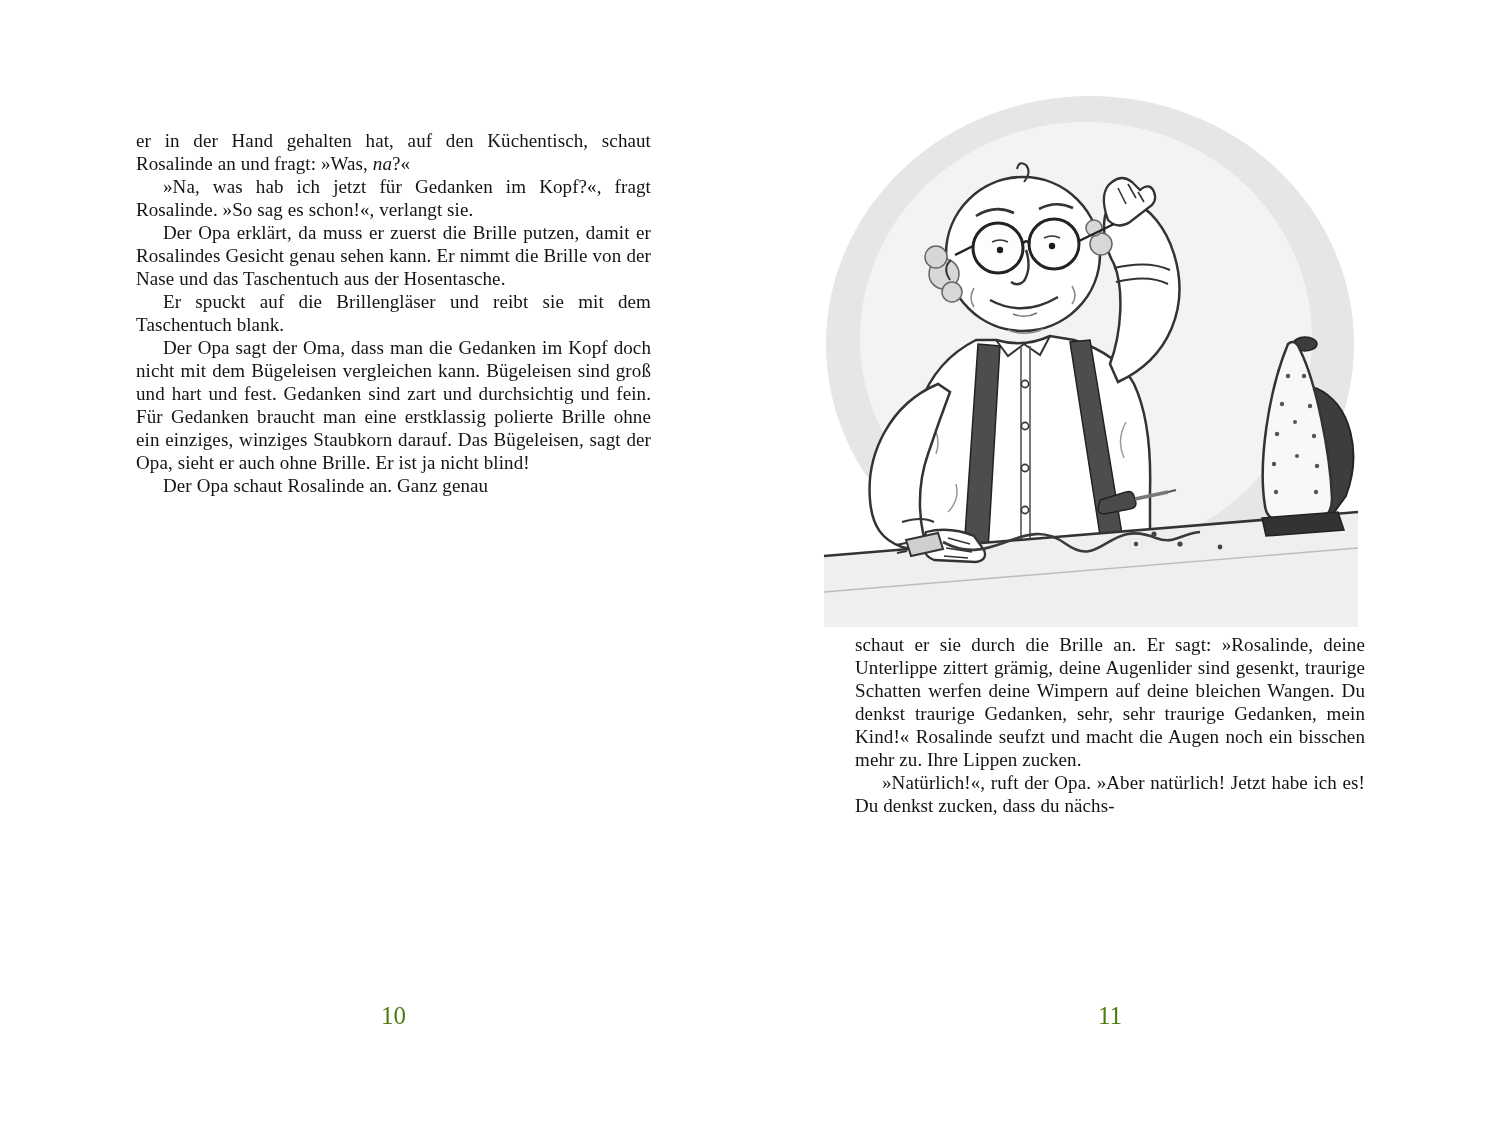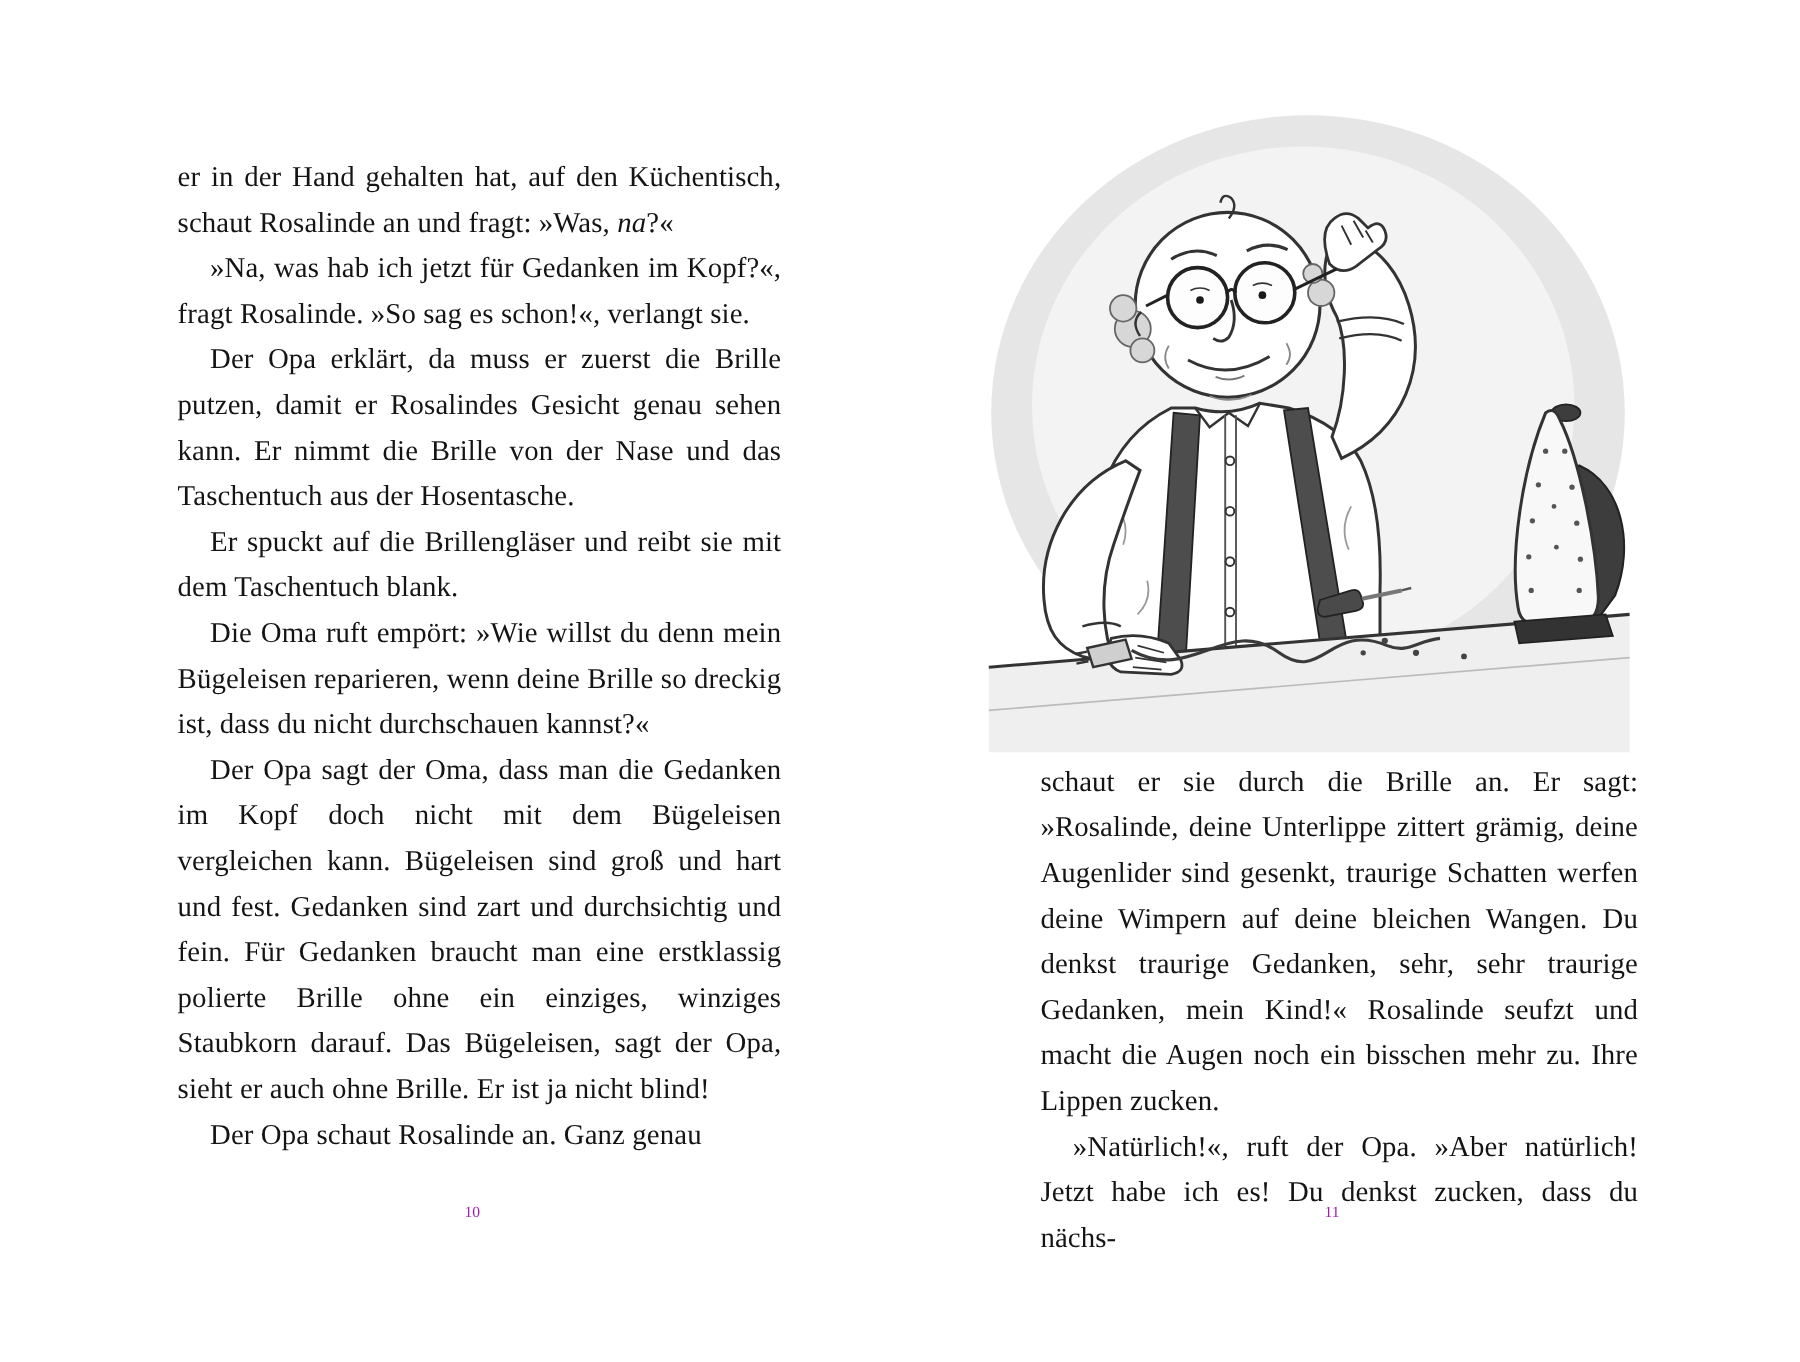--- a/index.html
+++ b/index.html
@@ -6,50 +6,48 @@
   html,body { width:1500px; height:1135px; }
   body {
     background:#ffffff;
     font-family:"Liberation Serif", serif;
     color:#141414;
     position:relative;
     overflow:hidden;
   }
   .text-col { position:absolute; }
   .text-col p {
-    font-size:24px;
-    line-height:38px;
+    font-size:19px;
+    line-height:23px;
     text-align:justify;
     letter-spacing:0.1px;
-    margin-left:12px;
   }
   .text-col p.indent { text-indent:27px; }
   .text-col .italic { font-style:italic; }
   .page-number {
     position:absolute;
-    font-size:13px;
+    font-size:25px;
     text-align:center;
-    color:#a21caf;
+    color:#4d7c0f;
   }
   .illustration-box {
     position:absolute;
     left:818px; top:92px;
     width:548px; height:535px;
   }
   svg { display:block; }
 </style>
 </head>
 <body>
 
 <div class="text-col" style="left:136px; top:129px; width:515px;">
     <p><span>er in der Hand gehalten hat, auf den Küchentisch, schaut Rosalinde an und fragt: »Was, </span><span class="italic">na</span><span>?«</span></p>
     <p class="indent"><span>»Na, was hab ich jetzt für Gedanken im Kopf?«, fragt Rosalinde. »So sag es schon!«, verlangt sie.</span></p>
     <p class="indent"><span>Der Opa erklärt, da muss er zuerst die Brille putzen, damit er Rosalindes Gesicht genau sehen kann. Er nimmt die Brille von der Nase und das Taschentuch aus der Hosentasche.</span></p>
     <p class="indent"><span>Er spuckt auf die Brillengläser und reibt sie mit dem Taschentuch blank.</span></p>
-    <p class="indent"><span>Die Oma ruft empört: »Wie willst du denn mein Bügeleisen reparieren, wenn deine Brille so dreckig ist, dass du nicht durchschauen kannst?«</span></p>
     <p class="indent"><span>Der Opa sagt der Oma, dass man die Gedanken im Kopf doch nicht mit dem Bügeleisen vergleichen kann. Bügeleisen sind groß und hart und fest. Gedanken sind zart und durchsichtig und fein. Für Gedanken braucht man eine erstklassig polierte Brille ohne ein einziges, winziges Staubkorn darauf. Das Bügeleisen, sagt der Opa, sieht er auch ohne Brille. Er ist ja nicht blind!</span></p>
     <p class="indent"><span>Der Opa schaut Rosalinde an. Ganz genau</span></p>
   </div>
 
 <div class="page-number" style="left:136px; top:1002px; width:515px;">10</div>
 
 <div class="illustration-box">
   <svg viewBox="0 0 548 535" width="548" height="535">
 
     <ellipse cx="272" cy="252" rx="264" ry="248" fill="#e6e6e6"></ellipse>

